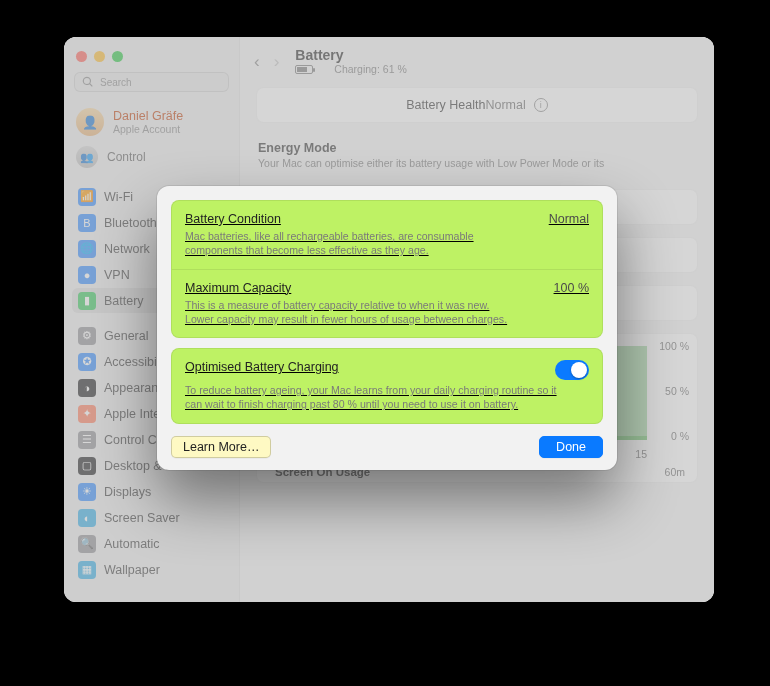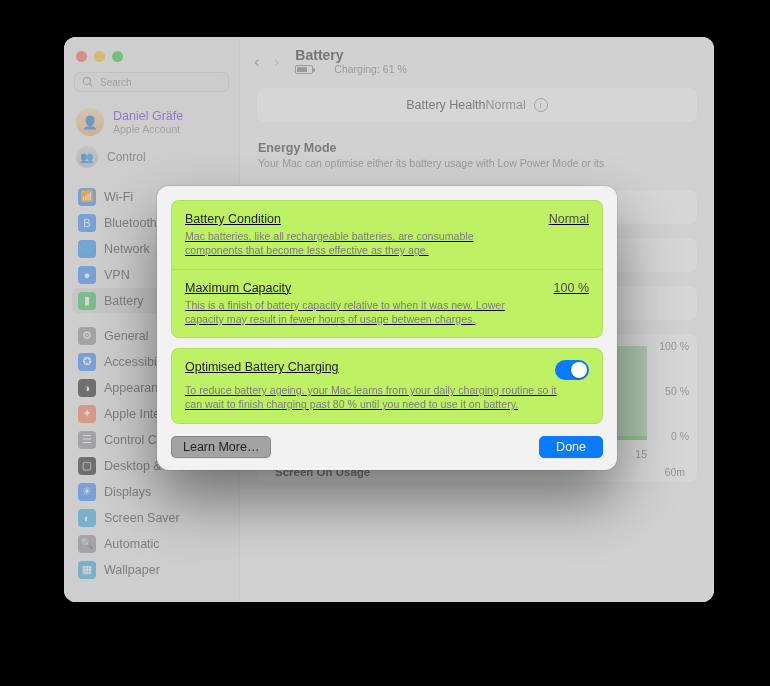--- a/index.html
+++ b/index.html
@@ -14,21 +14,21 @@
   
   .sidebar { width: 176px; background: rgba(236,236,236,.96); border-right: 1px solid rgba(0,0,0,.04); padding: 10px 8px; }
   .traffic { display: flex; gap: 7px; padding: 4px 4px 10px 4px; }
   .traffic span { width: 11px; height: 11px; border-radius: 50%; display: inline-block; }
   .t-red { background: #ff5f57; } .t-yel { background: #febc2e; } .t-grn { background: #28c840; }
   .search { display: flex; align-items: center; gap: 6px; background: rgba(0,0,0,.02); border: 1px solid rgba(0,0,0,.1); border-radius: 6px; padding: 3px 7px; margin: 0 2px 12px 2px; color: #8a8a8a; font-size: 10px; }
   .search svg { width: 12px; height: 12px; fill: #8a8a8a; }
   .account { display: flex; align-items: center; gap: 9px; padding: 4px 4px; }
   .avatar { width: 28px; height: 28px; border-radius: 50%; background: linear-gradient(180deg,#f8d8a2,#e7b074); display:flex; align-items:center; justify-content:center; color:#fff; font-size:13px; }
   .avatar.small { width: 22px; height: 22px; background: linear-gradient(180deg,#d6d6d6,#bababa); font-size:11px; }
-  .acct-name { font-size: 12.5px; color:#6d28d9; font-weight: 500; }
+  .acct-name { font-size: 12.5px; color:#c2410c; font-weight: 500; }
   .acct-sub { font-size: 10.5px; color:#8a8a8a; }
   .family { display: flex; align-items: center; gap: 9px; padding: 6px 4px 12px 4px; }
   .family .lbl { font-size: 12px; color: #5c5c5c; }
   .sb-list { display: flex; flex-direction: column; gap: 1px; padding-top: 4px; }
   .sb-item { display: flex; align-items: center; gap: 8px; padding: 3.5px 6px; border-radius: 6px; font-size: 12.5px; color:#3a3a3a; }
   .sb-item.active { background: #dcdcdc; }
   .sb-icon { width: 18px; height: 18px; border-radius: 4px; display:flex; align-items:center; justify-content:center; font-size:11px; color:#fff; }
   .sb-sep { height: 8px; }
   
   .main { flex: 1; background: #f3f3f3; display: flex; flex-direction: column; }
@@ -68,21 +68,21 @@
   .sheet-group { background:#bef264; border:1px solid rgba(0,0,0,.08); border-radius: 8px; text-decoration: underline; }
   .sheet-item { padding: 11px 13px; }
   .sheet-item + .sheet-item { border-top: 1px solid rgba(0,0,0,.08); }
   .si-head { display:flex; justify-content:space-between; align-items:flex-start; }
   .si-title { font-size: 12.5px; color:#222; }
   .si-val { font-size: 12.5px; color:#4a4a4a; }
   .si-desc { font-size: 10.6px; color:#7a7a7a; margin-top: 3px; max-width: 330px; line-height: 1.35; }
   .toggle { width: 34px; height: 20px; border-radius: 11px; background:#0a7aff; position:relative; flex-shrink:0; }
   .toggle .knob { position:absolute; right:2px; top:2px; width:16px; height:16px; border-radius:50%; background:#fff; box-shadow:0 1px 2px rgba(0,0,0,.3); }
   .sheet-foot { display:flex; justify-content:space-between; align-items:center; padding-top: 12px; }
-  .btn { font-size: 12.5px; padding: 3px 11px; border-radius: 5px; border:1px solid rgba(0,0,0,.18); background:#a3a3a3; color:#222; box-shadow: 0 1px 0 rgba(0,0,0,.03); cursor:pointer; }
+  .btn { font-size: 12.5px; padding: 3px 11px; border-radius: 5px; border:1px solid rgba(0,0,0,.18); background:#fef9c3; color:#222; box-shadow: 0 1px 0 rgba(0,0,0,.03); cursor:pointer; }
   .btn.primary { background:#0a7aff; color:#fff; border-color:#0a7aff; padding: 3px 16px; }
 </style>
 </head>
 <body>
 
 <div class="stage">
   <div class="window">
 
     <div class="sidebar">
       <div class="traffic">
@@ -259,21 +259,21 @@
           <div class="si-title">Battery Condition</div>
           <div class="si-val">Normal</div>
         </div>
         <div class="si-desc">Mac batteries, like all rechargeable batteries, are consumable components that become less effective as they age.</div>
       </div>
       <div class="sheet-item">
         <div class="si-head">
           <div class="si-title">Maximum Capacity</div>
           <div class="si-val">100 %</div>
         </div>
-        <div class="si-desc">This is a finish of battery capacity relative to when it was new. Lower capacity may result in fewer hours of usage between charges.</div>
+        <div class="si-desc">This is a measure of battery capacity relative to when it was new. Lower capacity may result in fewer hours of usage between charges.</div>
       </div>
     </div>
 
     <div style="height:10px"></div>
 
     <div class="sheet-group">
       <div class="sheet-item">
         <div class="si-head">
           <div class="si-title">Optimised Battery Charging</div>
           <div class="toggle">

